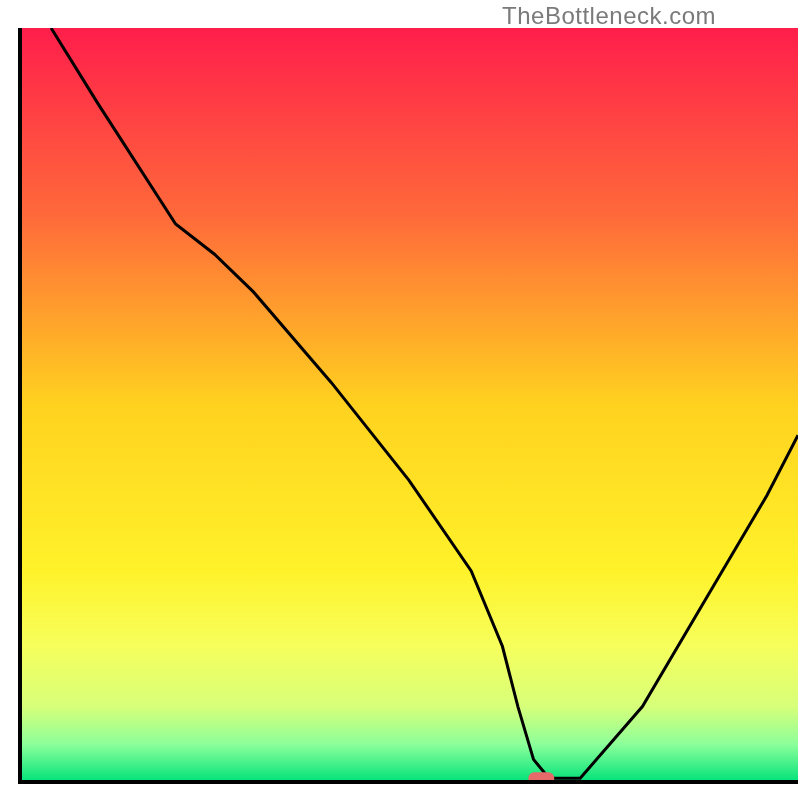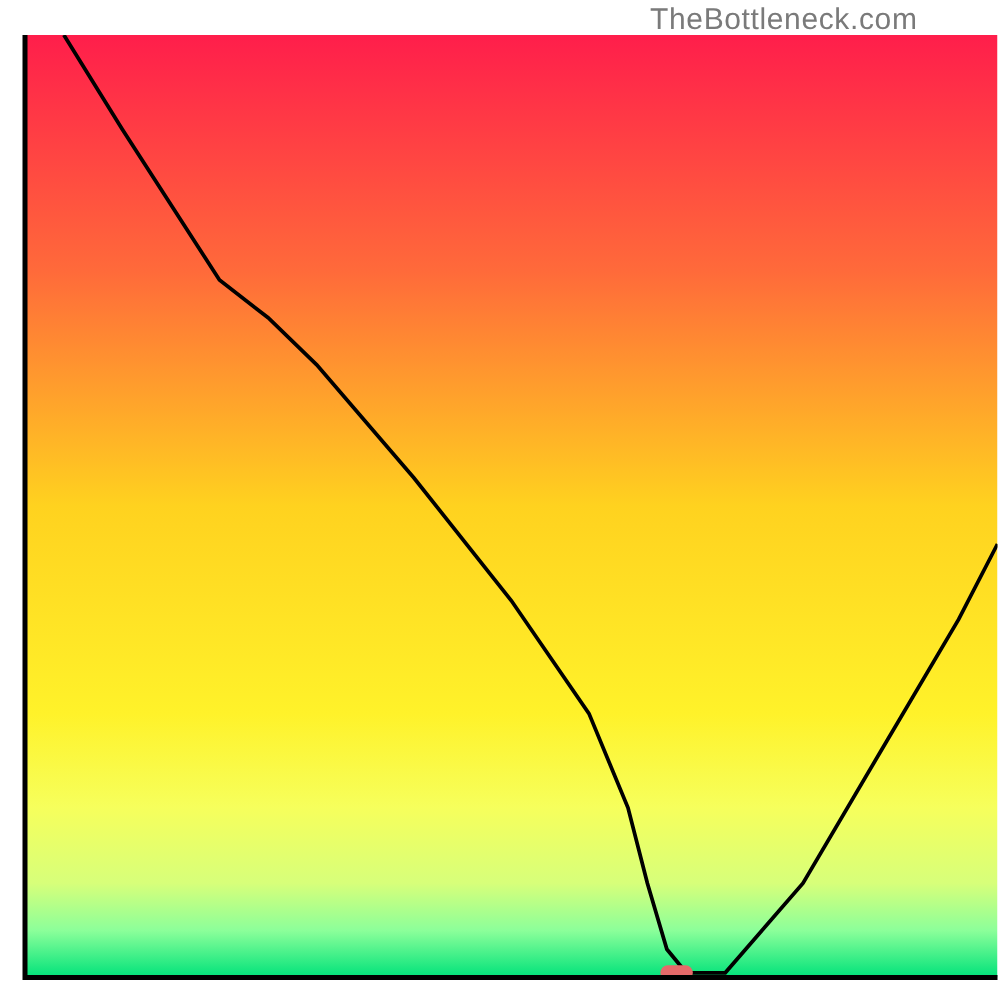--- a/index.html
+++ b/index.html
@@ -7,21 +7,20 @@
     padding: 0;
     width: 800px;
     height: 800px;
     background: #ffffff;
     font-family: Arial, Helvetica, sans-serif;
   }
   .chart-wrap {
     position: relative;
     width: 724px;
     height: 800px;
-    padding-left: 18px;
   }
   .watermark {
     position: absolute;
     top: 2px;
     right: 8px;
     font-size: 24px;
     letter-spacing: 0.5px;
     color: #7a7a7a;
     font-weight: 500;
     z-index: 5;

